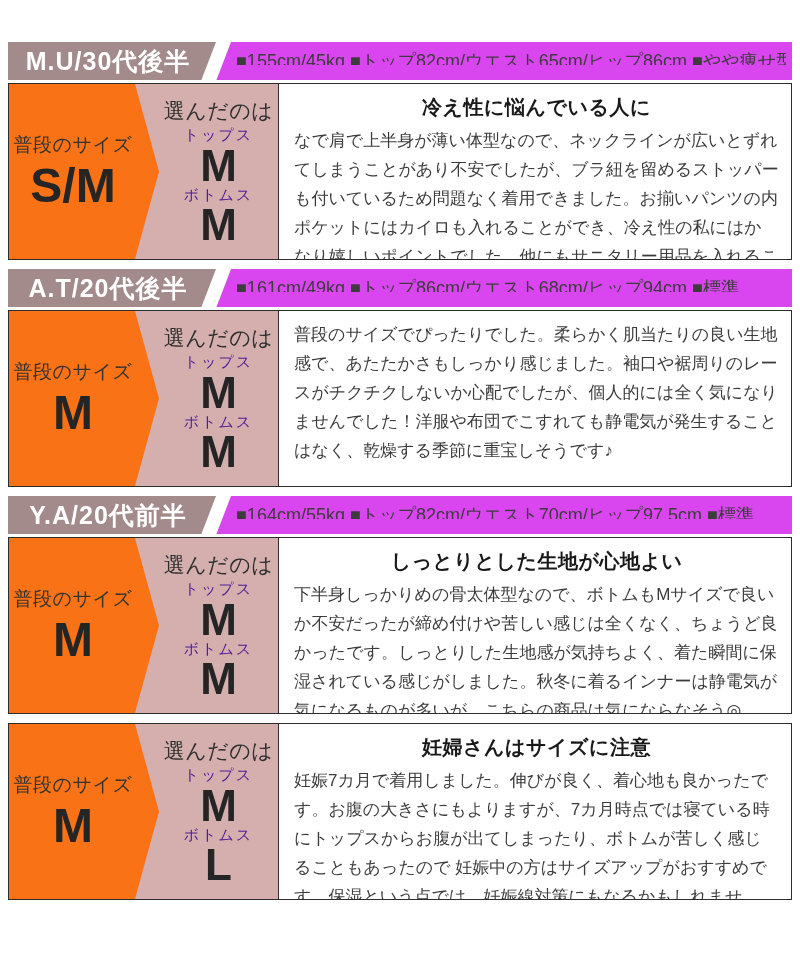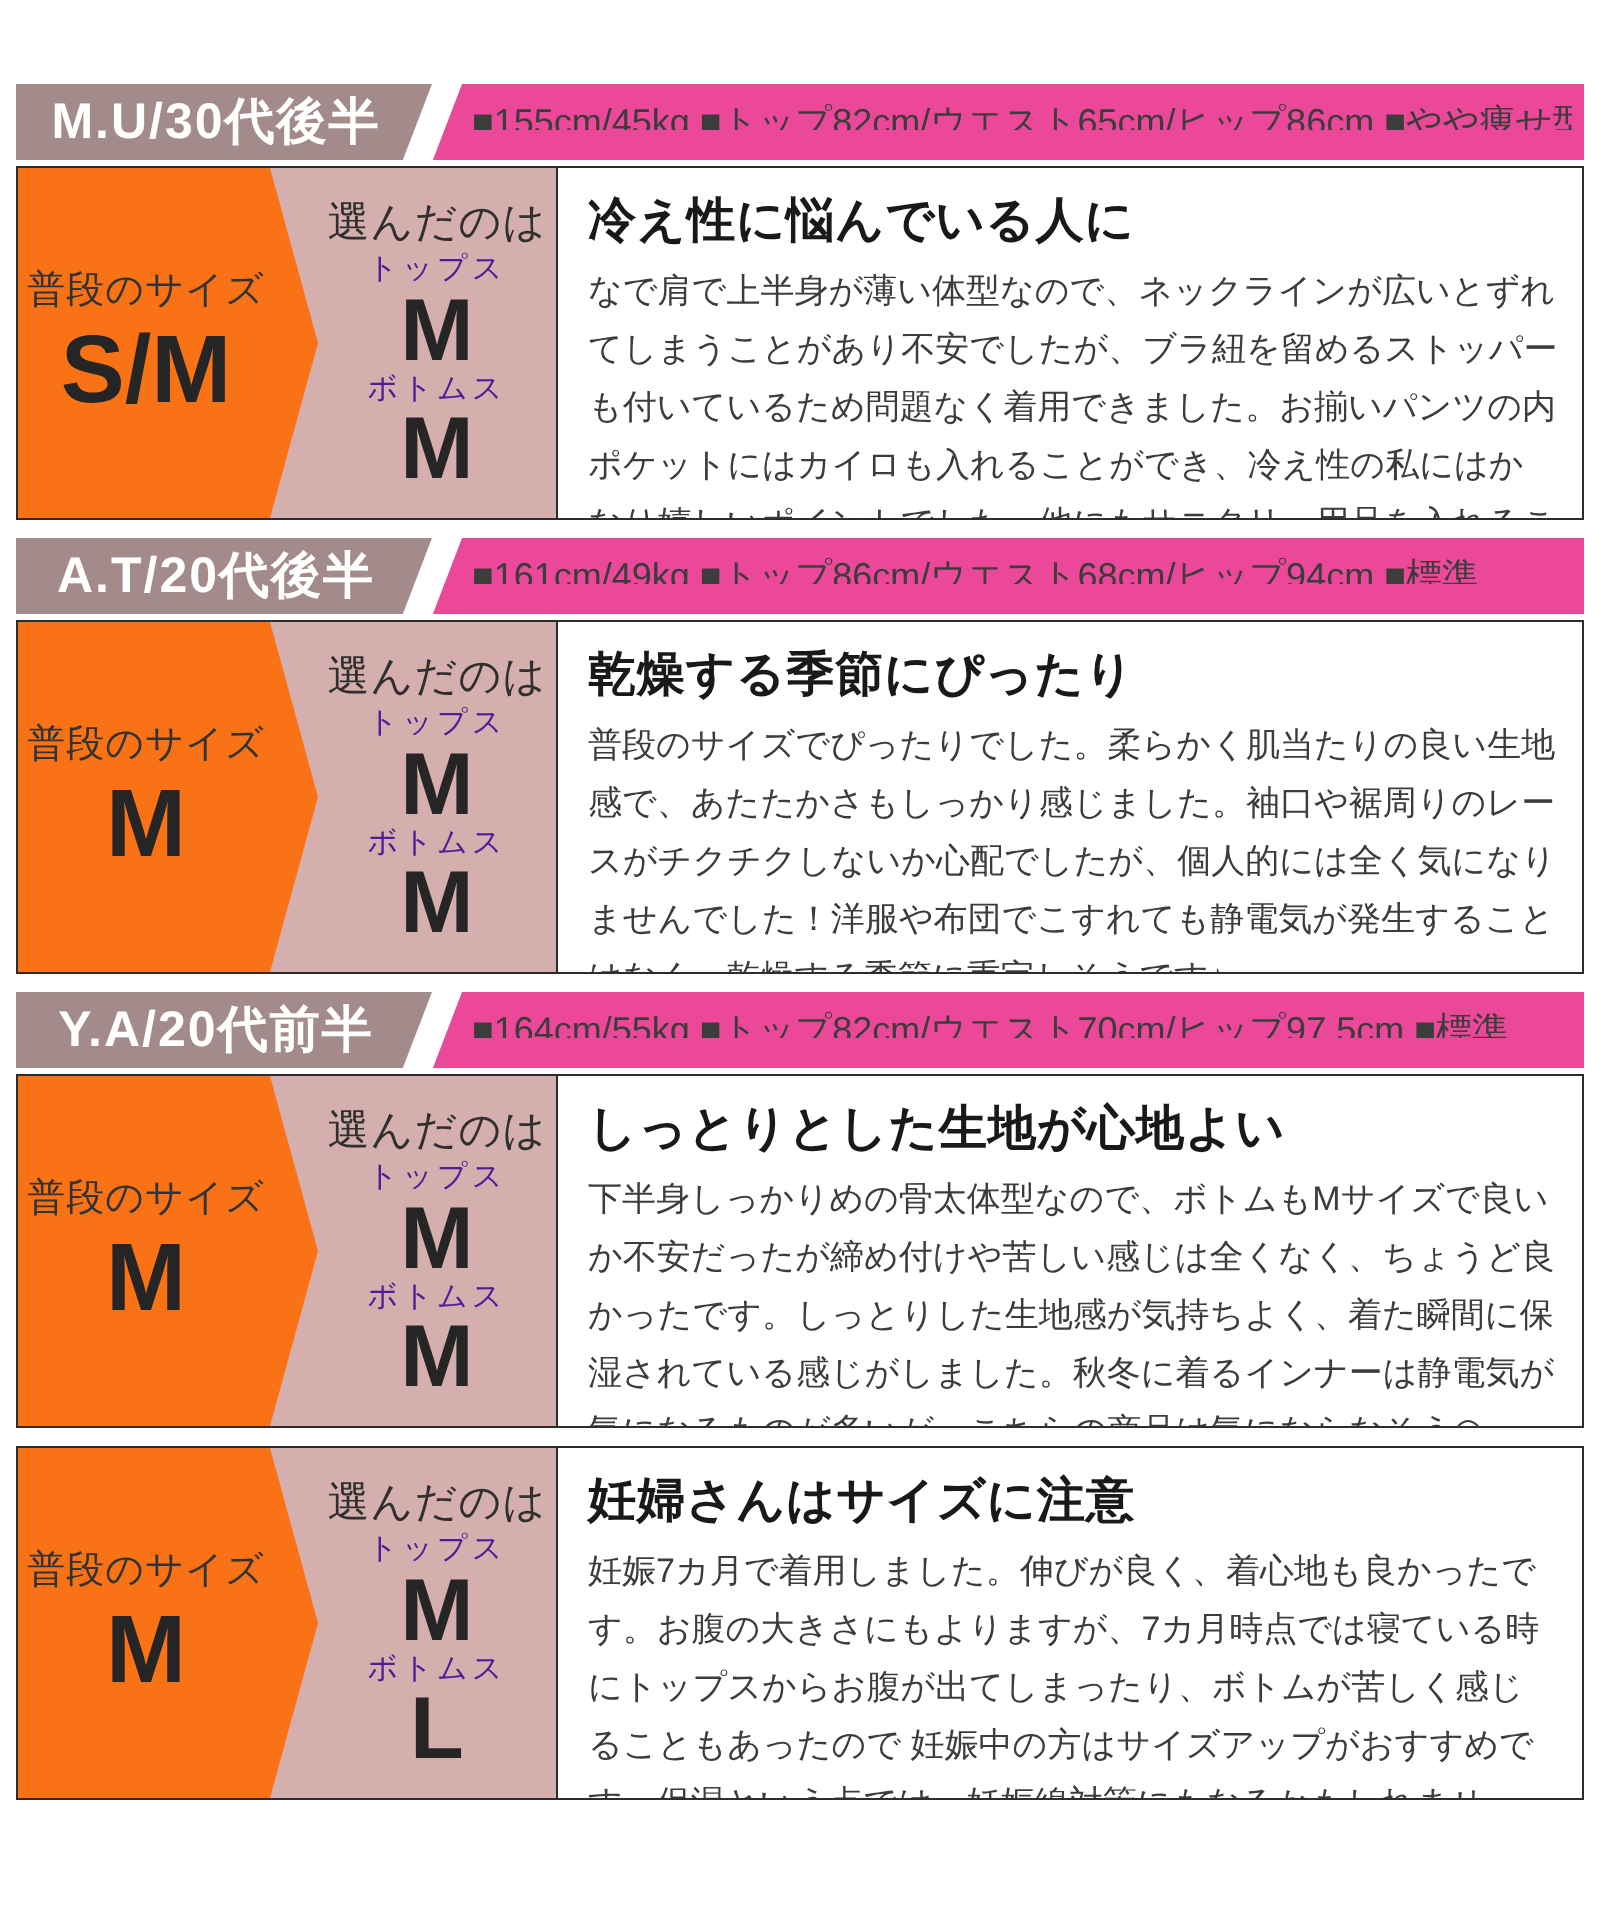--- a/index.html
+++ b/index.html
@@ -3,21 +3,21 @@
 <meta charset="utf-8">
 <style>
   * { margin:0; padding:0; box-sizing:content-box; }
   html,body { width:800px; height:960px; background:#ffffff;
     font-family:"Liberation Sans","DejaVu Sans",sans-serif; }
   .page { padding:42px 8px 0 8px; }
 
   .block { margin-bottom:9px; }
 
   
-  .header { position:relative; height:38px; background:#ec4899; margin-bottom:3px; overflow:hidden; }
+  .header { position:relative; height:38px; background:#d946ef; margin-bottom:3px; overflow:hidden; }
   .name-plate { position:absolute; top:0; left:-30px; width:238px; height:38px;
     background:#a38b8c; border-right:15px solid #ffffff;
     transform:skewX(-21deg); transform-origin:top left; }
   .name-text { position:absolute; top:0; left:0; width:200px; height:38px; line-height:38px;
     text-align:center; color:#ffffff; font-weight:bold; font-size:25px; letter-spacing:1px; }
   .stats-text { position:absolute; top:0; left:228px; right:6px; height:23px; line-height:39px;
     color:#3c3c3c; font-size:18px; white-space:nowrap; overflow:hidden; letter-spacing:0; }
 
   
   .content { display:flex; border:1px solid #2d2d2d; height:175px; background:#ffffff; }
@@ -30,21 +30,21 @@
   .usual-label { font-size:19px; color:#333333; letter-spacing:0.5px; }
   .usual-size { font-size:48px; font-weight:bold; color:#252525; line-height:1.05; margin-top:3px; }
 
   .chosen-zone { position:absolute; top:0; bottom:0; left:150px; right:0;
     display:flex; flex-direction:column; justify-content:center; align-items:center; }
   .chosen-label { font-size:21px; color:#2f2f2f; letter-spacing:0.5px; margin-bottom:2px; }
   .size-cat { font-size:15px; color:#4c1d95; letter-spacing:2px; line-height:1.15;font-family:Liberation Serif, serif; }
   .size-val { font-size:44px; font-weight:bold; color:#252525; line-height:0.95; }
 
   .review-zone { flex:1; padding:9px 12px 6px 15px; overflow:hidden; }
-  .review-title { font-size:24px; font-weight:bold; color:#191919; letter-spacing:0.5px; margin:1px 0 5px 0; }
+  .review-title { font-size:20px; font-weight:bold; color:#191919; letter-spacing:0.5px; margin:1px 0 5px 0;text-align:center; }
   .review-body { font-size:17px; line-height:29px; color:#3c3c3c; letter-spacing:0; }
 </style>
 </head>
 <body>
 
 <div class="page">
 
   <section class="block">
     <div class="header">
       <div class="name-plate"></div>
@@ -90,21 +90,20 @@
         </div>
         <div class="chosen-zone">
           <div class="chosen-label">選んだのは</div>
           <div class="size-cat">トップス</div>
           <div class="size-val">M</div>
           <div class="size-cat">ボトムス</div>
           <div class="size-val">M</div>
         </div>
       </div>
       <div class="review-zone">
-        <h2 class="review-title">乾燥する季節にぴったり</h2>
         <p class="review-body">普段のサイズでぴったりでした。柔らかく肌当たりの良い生地感で、あたたかさもしっかり感じました。袖口や裾周りのレースがチクチクしないか心配でしたが、個人的には全く気になりませんでした！洋服や布団でこすれても静電気が発生することはなく、乾燥する季節に重宝しそうです♪</p>
       </div>
     </div>
   </section>
 
   <section class="block">
     <div class="header">
       <div class="name-plate"></div>
       <div class="name-text">Y.A/20代前半</div>
       <div class="stats-text">■164cm/55kg ■トップ82cm/ウエスト70cm/ヒップ97.5cm ■標準</div>

